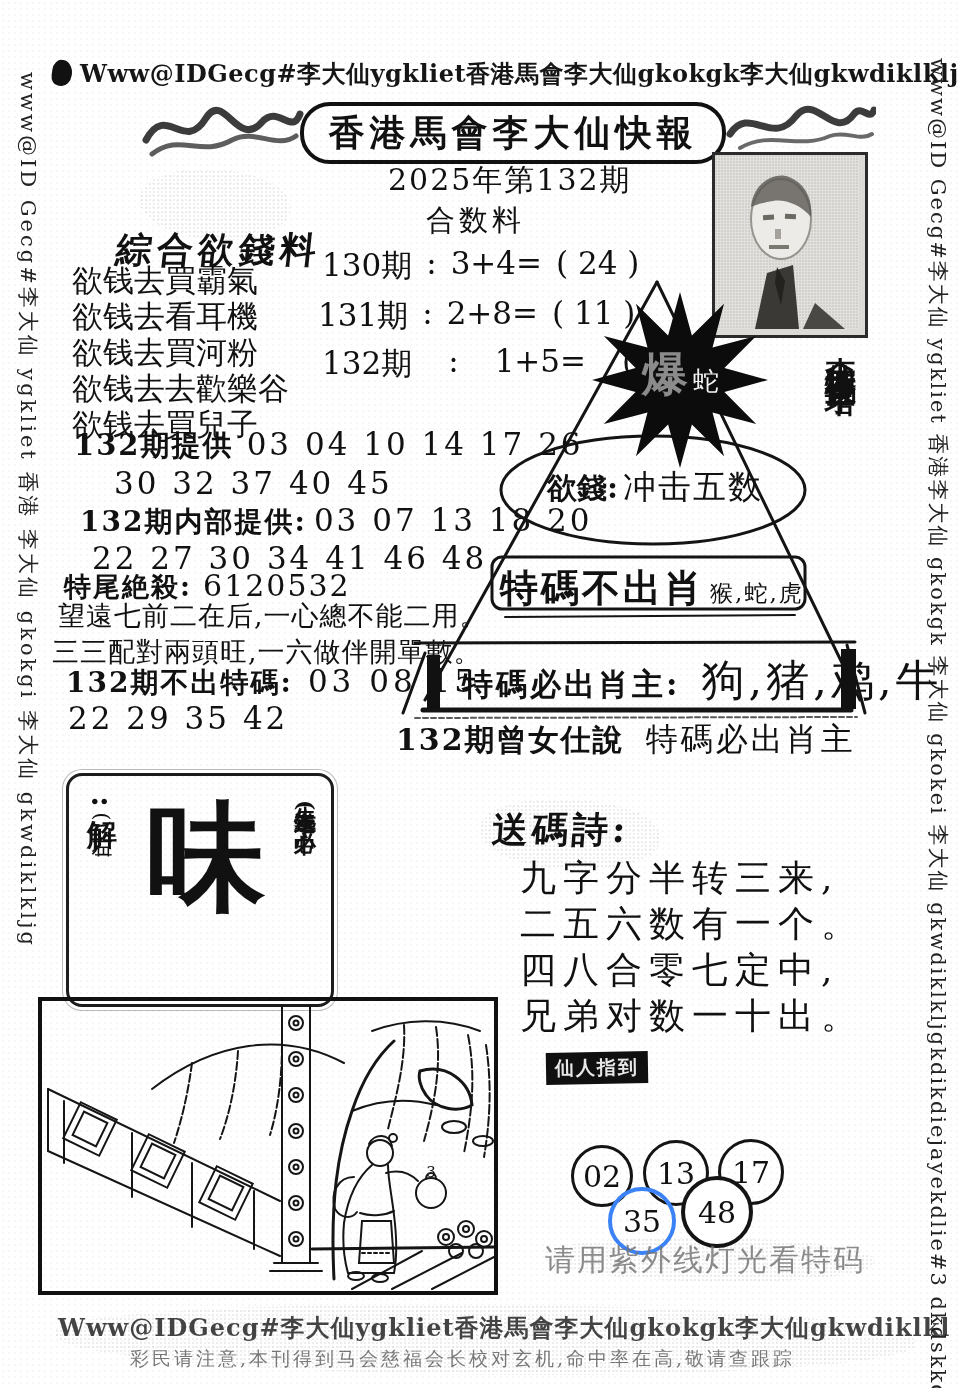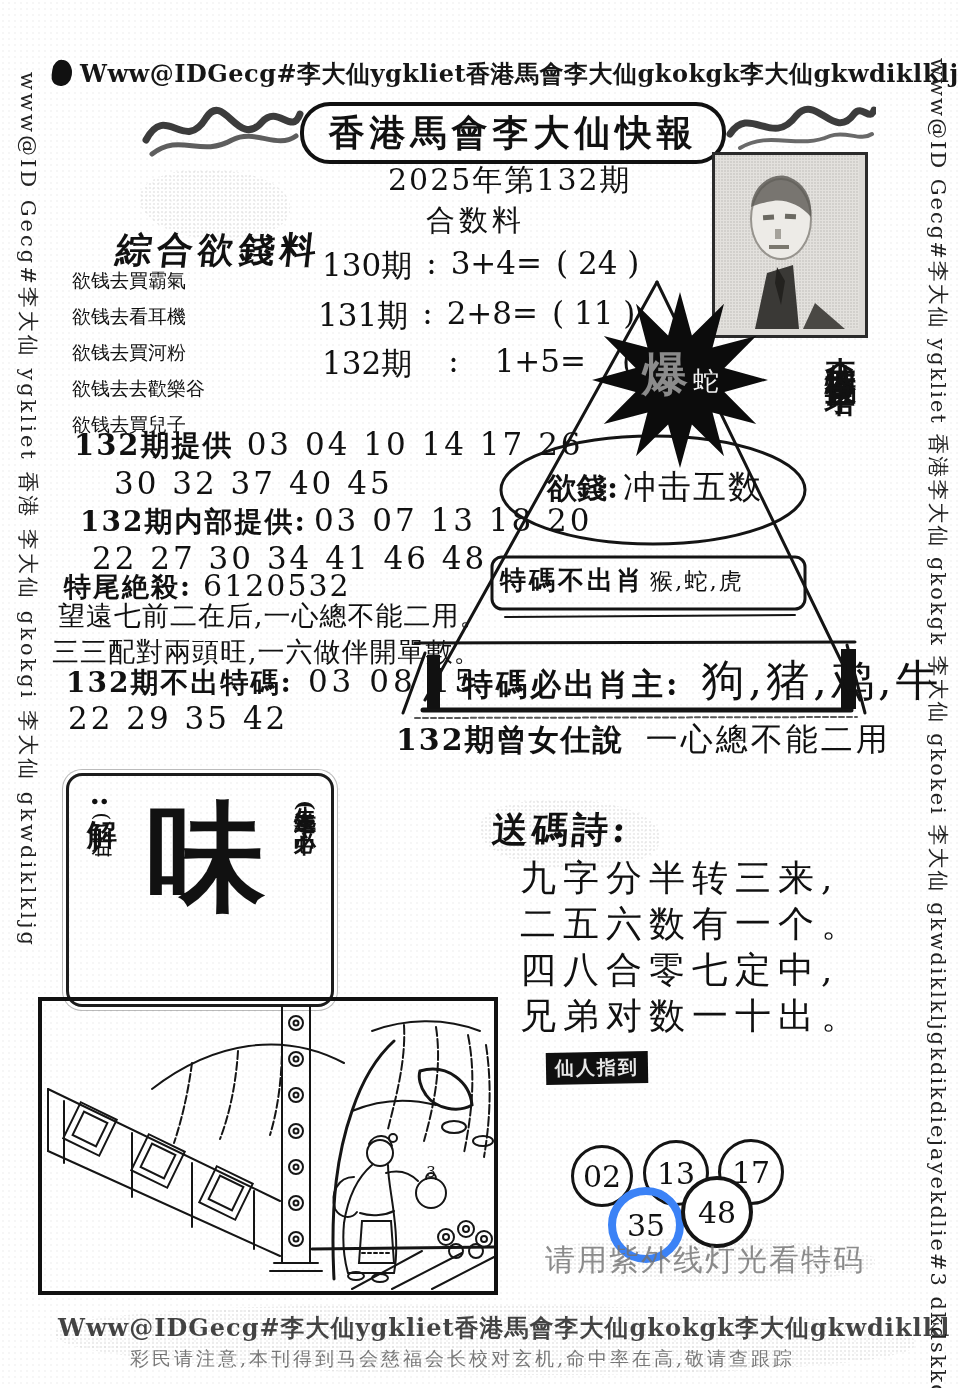--- a/index.html
+++ b/index.html
@@ -49,21 +49,21 @@
   </svg>
 
   <div class="abs" style="left:300px;top:102px;width:418px;height:54px;border:4px solid #111;border-radius:30px;display:flex;align-items:center;justify-content:center;">
     <div class="brush nowrap" style="font-size:36px;letter-spacing:5px;">香港馬會李大仙快報</div>
   </div>
 
   <div class="abs serif nowrap" style="left:388px;top:160px;font-size:30px;letter-spacing:2px;">2025年第132期</div>
   <div class="abs serif nowrap" style="left:426px;top:201px;font-size:29px;letter-spacing:4px;">合数料</div>
 
   <div class="abs brush nowrap" style="left:116px;top:226px;font-size:36px;letter-spacing:5px;transform:skewX(-6deg);">綜合欲錢料</div>
-  <div class="abs" style="left:72px;top:262px;font-size:19px;line-height:36px;">
+  <div class="abs" style="left:72px;top:262px;font-size:31px;line-height:36px;">
     <div class="serif nowrap">欲钱去買霸氣</div>
     <div class="serif nowrap">欲钱去看耳機</div>
     <div class="serif nowrap">欲钱去買河粉</div>
     <div class="serif nowrap">欲钱去去歡樂谷</div>
     <div class="serif nowrap">欲钱去買兒子</div>
   </div>
 
   <div class="abs eqrow serif" style="left:322px;top:245px;">
     <span>130期</span>
     <span>:</span>
@@ -154,34 +154,34 @@
     <span class="brush" style="font-size:46px;opacity:.55;">爆</span>
     <span class="serif" style="font-size:26px;">蛇</span>
   </div>
 
   <div class="abs nowrap" style="left:500px;top:465px;width:310px;text-align:center;">
     <span class="brush" style="font-size:30px;">欲錢:</span>
     <span class="serif" style="font-size:33px;letter-spacing:2px;">冲击五数</span>
   </div>
 
   <div class="abs nowrap" style="left:500px;top:563px;">
-    <span class="brush" style="font-size:26px;letter-spacing:3px;">特碼不出肖</span>
+    <span class="brush" style="font-size:38px;letter-spacing:3px;">特碼不出肖</span>
     <span class="serif" style="font-size:23px;letter-spacing:2px;">猴,蛇,虎</span>
   </div>
 
   <div class="abs nowrap" style="left:462px;top:652px;">
     <span class="brush" style="font-size:31px;letter-spacing:3px;">特碼必出肖主:</span>
     <span class="serif" style="font-size:43px;letter-spacing:4px;margin-left:16px;">狗,猪,鸡,牛</span>
   </div>
 
   <div class="abs vert brush nowrap" style="left:820px;top:332px;height:280px;font-size:31px;letter-spacing:4px;">李大仙特碼金字塔</div>
 
   <div class="abs nowrap" style="left:396px;top:718px;">
     <span class="brush" style="font-size:30px;letter-spacing:2px;">132期曾女仕說</span>
-    <span class="serif" style="font-size:32px;letter-spacing:3px;margin-left:16px;">一心總不能二用</span>
+    <span class="serif" style="font-size:32px;letter-spacing:3px;margin-left:16px;">特碼必出肖主</span>
   </div>
 
   <div class="abs" style="left:66px;top:773px;width:262px;height:228px;border:3px solid #1c1c1c;border-radius:16px;box-shadow:0 0 0 3px #fff,0 0 0 4px rgba(60,60,60,.35);">
     <div class="abs vert nowrap" style="left:12px;top:20px;height:200px;">
       <span class="brush" style="font-size:30px;">解:</span>
       <span class="serif" style="font-size:21px;">(左右)</span>
     </div>
     <div class="abs serif" style="left:62px;top:16px;width:150px;text-align:center;font-size:118px;font-weight:600;line-height:130px;">味</div>
     <div class="abs vert brush nowrap" style="right:10px;top:12px;height:205px;font-size:22px;letter-spacing:3px;">先生送字(必中)</div>
   </div>
@@ -284,21 +284,21 @@
 
   <div class="abs ball serif" style="left:571px;top:1145px;width:56px;height:56px;border:3.5px solid #141414;">
     <span>02</span>
   </div>
   <div class="abs ball serif" style="left:643px;top:1140px;width:60px;height:60px;border:3.5px solid #141414;">
     <span>13</span>
   </div>
   <div class="abs ball serif" style="left:718px;top:1139px;width:60px;height:60px;border:3.5px solid #141414;">
     <span>17</span>
   </div>
-  <div class="abs ball serif" style="left:608px;top:1187px;width:60px;height:60px;border:8px solid #3b82f6;">
+  <div class="abs ball serif" style="left:608px;top:1187px;width:60px;height:60px;border:4px solid #3b82f6;">
     <span>35</span>
   </div>
   <div class="abs ball serif" style="left:681px;top:1176px;width:64px;height:64px;border:4px solid #141414;background:#fff;">
     <span>48</span>
   </div>
 
   <div class="abs serif nowrap fuzz" style="left:545px;top:1240px;font-size:30px;letter-spacing:2px;font-weight:400;color:#737373;">请用紫外线灯光看特码</div>
 
   <div class="abs serif nowrap fuzz" style="left:58px;top:1312px;font-size:24px;letter-spacing:1px;font-weight:600;color:#1c1c1c;">Www@IDGecg#李大仙ygkliet香港馬會李大仙gkokgk李大仙gkwdiklkl</div>
   <div class="abs serif nowrap fuzz2" style="left:130px;top:1346px;font-size:19px;letter-spacing:3px;color:#222;">彩民请注意,本刊得到马会慈福会长校对玄机,命中率在高,敬请查跟踪</div>

